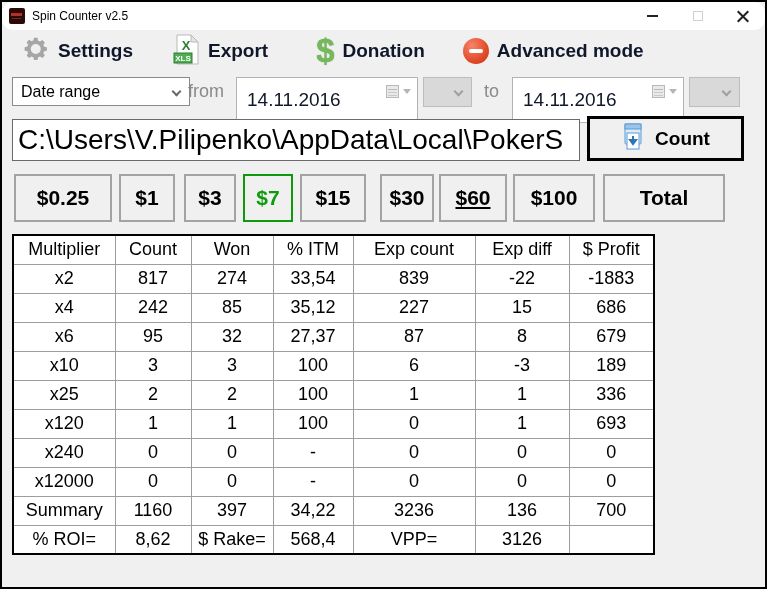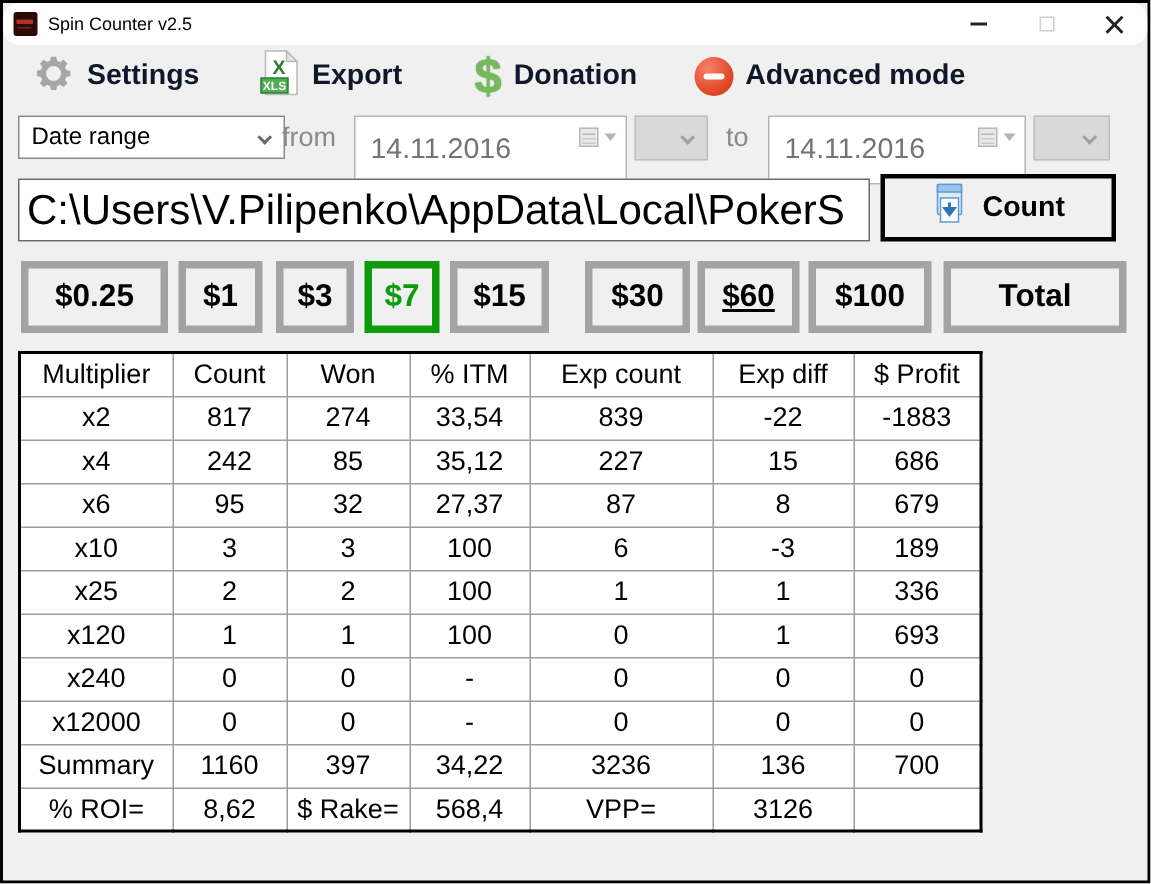--- a/index.html
+++ b/index.html
@@ -59,21 +59,21 @@
   }
   .combo-daterange { left:10px; width:178px; }
   .chev { position:absolute; right:9px; top:10px; width:7px; height:7px;
           border-right:2px solid #6a6a6a; border-bottom:2px solid #6a6a6a;
           transform:rotate(45deg); }
   .lbl-gray { position:absolute; font-size:18px; color:#8a8a8a; top:4px; }
   .lbl-from { left:186px; }
   .lbl-to { left:482px; }
   .datefield {
     position:absolute; top:0; height:46px; background:#fff; border:1px solid #b3b3b3;
-    display:flex; align-items:center; font-size:19px; color:#737373; padding-left:10px;
+    display:flex; align-items:center; font-size:19px; color:#0f172a; padding-left:10px;
   }
   .date1 { left:234px; width:182px; }
   .date2 { left:510px; width:172px; }
   .cal-wrap { position:absolute; right:6px; top:7px; display:flex; align-items:center; }
   .cal-icon { width:13px; height:13px; border:1px solid #b9b9b9; background:#e9e9e9;
               position:relative; }
   .cal-icon::before { content:""; position:absolute; left:1px; top:3px; right:1px; height:0;
                       border-top:1px solid #b9b9b9; box-shadow:0 3px 0 #c9c9c9, 0 6px 0 #c9c9c9; }
   .cal-chev { width:0; height:0; margin-left:4px; border-left:4px solid transparent;
               border-right:4px solid transparent; border-top:5px solid #b5b5b5; }
@@ -91,28 +91,28 @@
   }
   .import-btn {
     position:absolute; top:114px; left:585px; width:157px; height:45px;
     background:#f0f0f0; border:3px solid #000; display:flex; align-items:center;
     justify-content:center; cursor:default;
   }
   .import-label { font-size:19px; font-weight:bold; margin-left:10px; }
   
   .stakes { position:absolute; top:172px; left:12px; display:flex; }
   .stake-btn {
-    height:48px; border:5px solid #a3a3a3; background:#f0f0f0; display:flex;
+    height:48px; border:2px solid #a3a3a3; background:#f0f0f0; display:flex;
     align-items:center; justify-content:center; font-size:21px; font-weight:bold;
     color:#000; cursor:default;
   }
   .stake-btn.sel { border-color:#0d9b0d; color:#0d9b0d; }
   .stake-btn:nth-child(1){width:98px;}  .stake-btn:nth-child(2){width:56px;margin-left:7px;}
   .stake-btn:nth-child(3){width:52px;margin-left:9px;} .stake-btn:nth-child(4){width:50px;margin-left:7px;}
-  .stake-btn:nth-child(5){width:66px;margin-left:7px;} .stake-btn:nth-child(6){width:70px;margin-left:24px;}
+  .stake-btn:nth-child(5){width:66px;margin-left:7px;} .stake-btn:nth-child(6){width:54px;margin-left:14px;}
   .stake-btn:nth-child(7){width:68px;margin-left:5px;text-decoration:underline;} .stake-btn:nth-child(8){width:82px;margin-left:6px;}
   .stake-btn:nth-child(9){width:122px;margin-left:8px;}
   
   .stats-table {
     position:absolute; top:232px; left:10px; border-collapse:collapse;
     background:#fff; border:2px solid #000; table-layout:fixed;
   }
   .stats-table td, .stats-table th {
     border:1px solid #9d9d9d; height:29px; font-size:18px; font-weight:normal;
     text-align:center; color:#000; padding:0 4px; overflow:hidden; white-space:nowrap;

